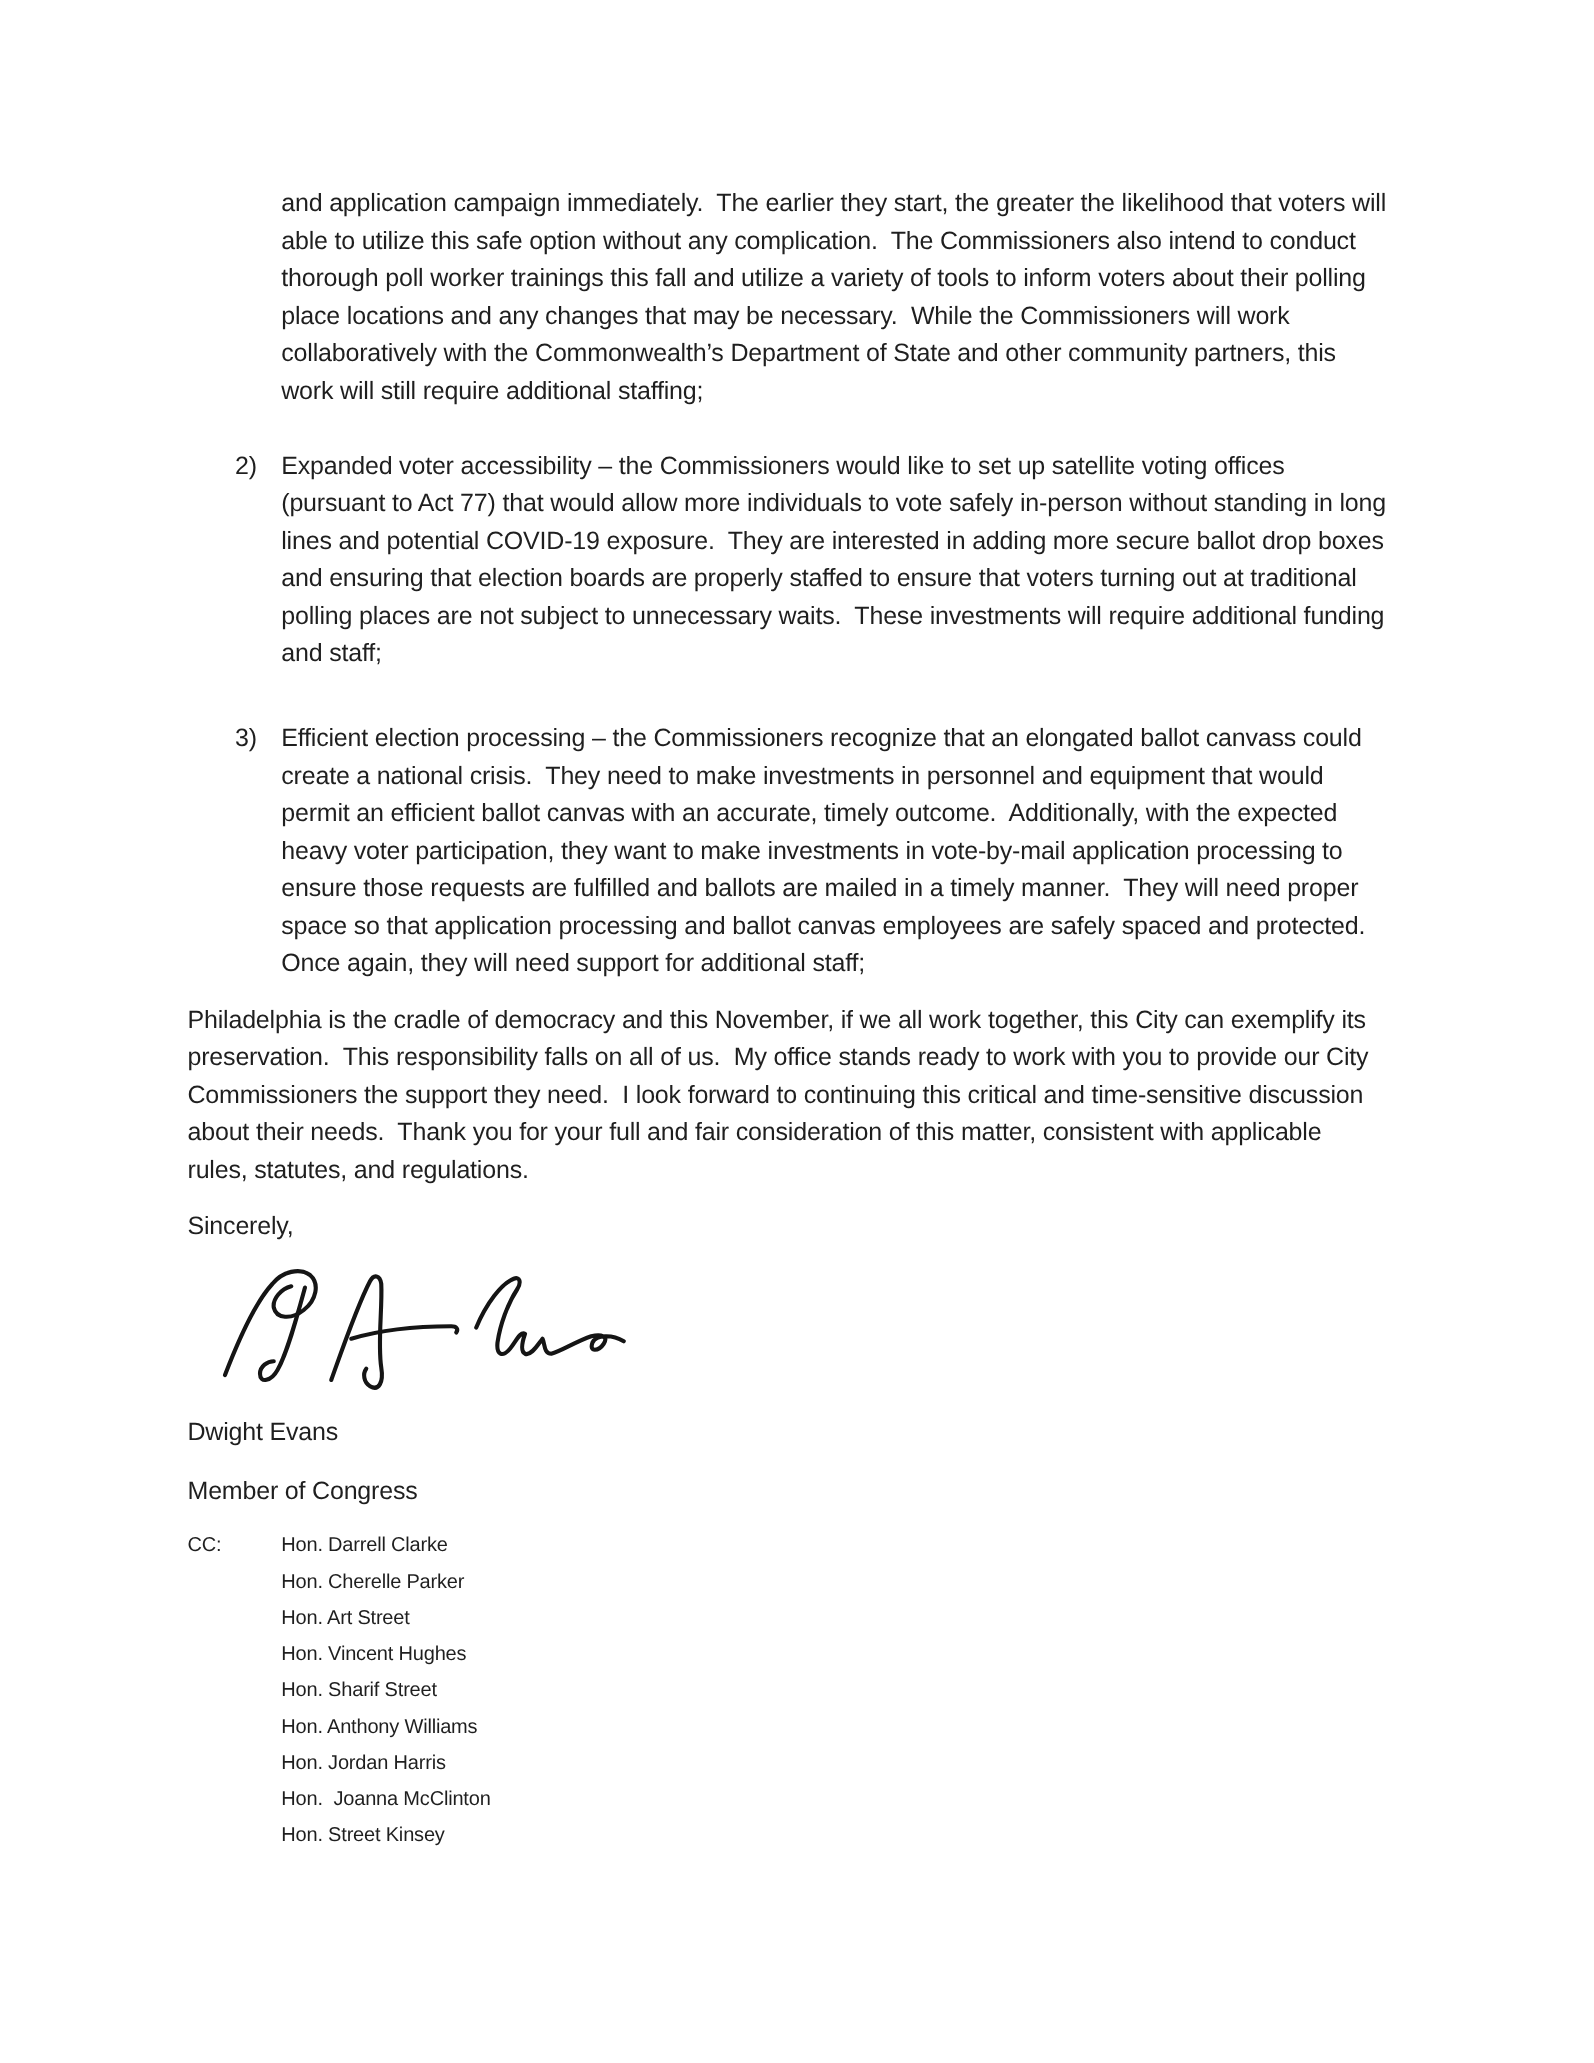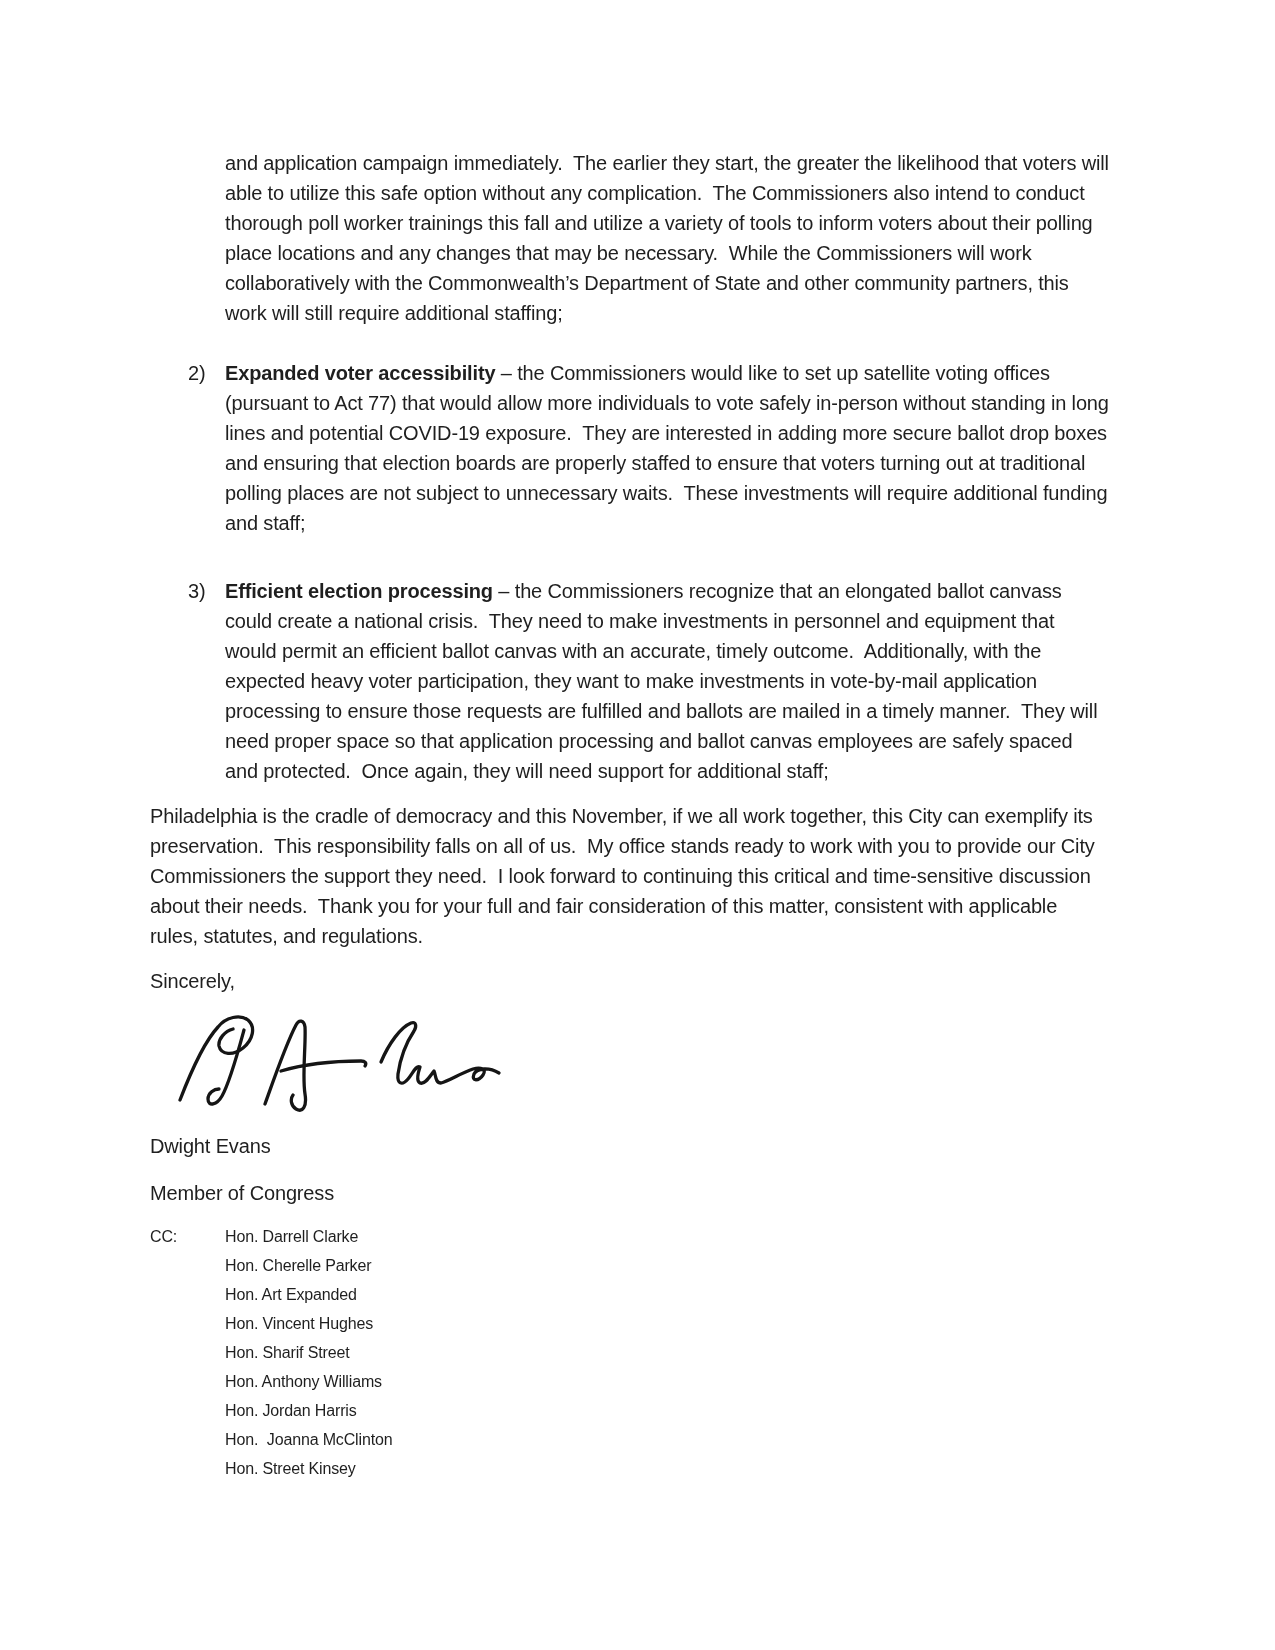--- a/index.html
+++ b/index.html
@@ -32,21 +32,21 @@
   }
   .list-num {
     flex: none;
     width: 37px;
   }
   .list-body {
     width: 885px;
     white-space: pre-wrap;
   }
   .list-body b {
-    font-weight: bold;
+    font-weight: normal;
     text-align: center;
   }
   .single-line {
     position: absolute;
     font-size: 20px;
     line-height: 30px;
     letter-spacing: -0.15px;
   }
   .signature {
     position: absolute;
@@ -103,21 +103,21 @@
 
   <div class="single-line" style="left:150px; top:1131px;">Dwight Evans</div>
 
   <div class="single-line" style="left:150px; top:1178px;">Member of Congress</div>
 
   <div class="cc-block">
     <div class="cc-label">CC:</div>
     <div class="cc-names">
       <div>Hon. Darrell Clarke</div>
       <div>Hon. Cherelle Parker</div>
-      <div>Hon. Art Expanded</div>
+      <div>Hon. Art Street</div>
       <div>Hon. Vincent Hughes</div>
       <div>Hon. Sharif Street</div>
       <div>Hon. Anthony Williams</div>
       <div>Hon. Jordan Harris</div>
       <div>Hon.  Joanna McClinton</div>
       <div>Hon. Street Kinsey</div>
     </div>
   </div>
 
 </div>

